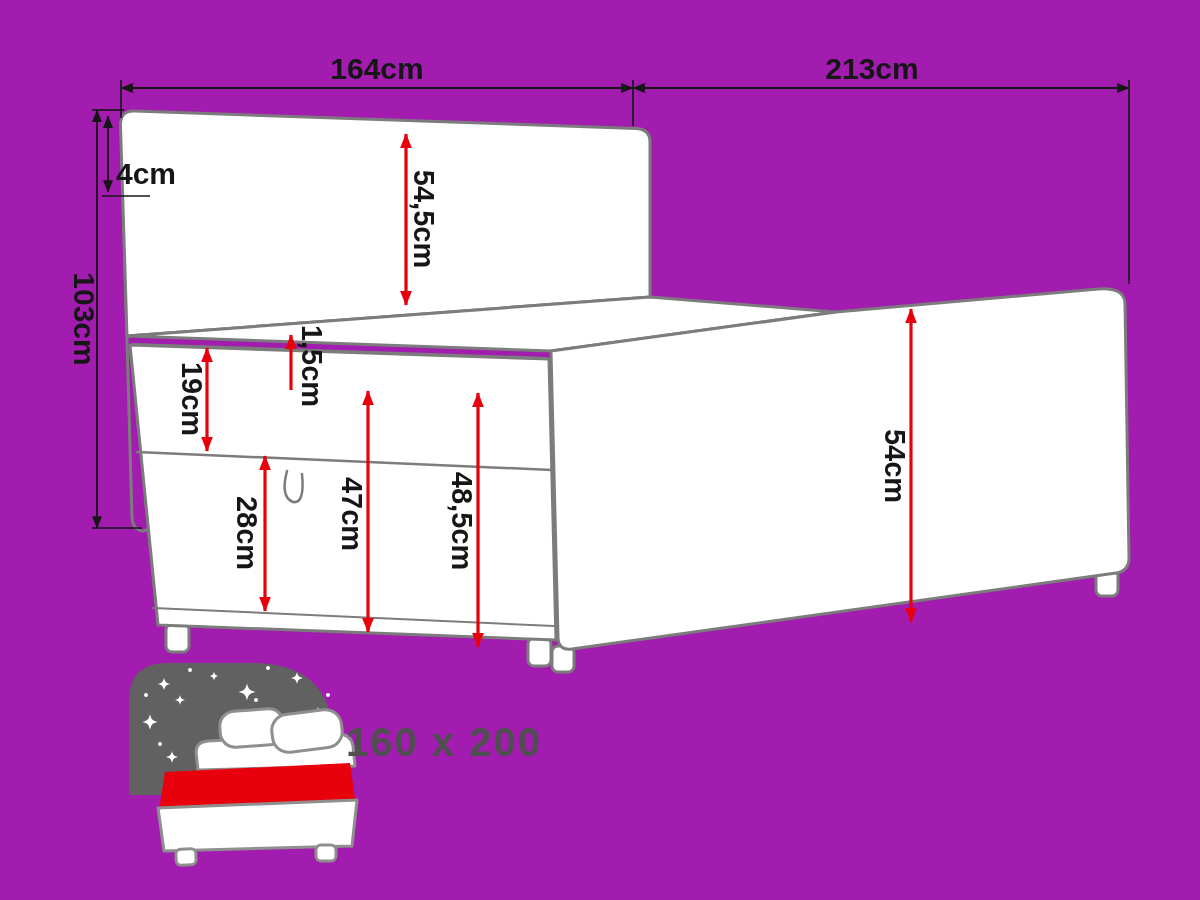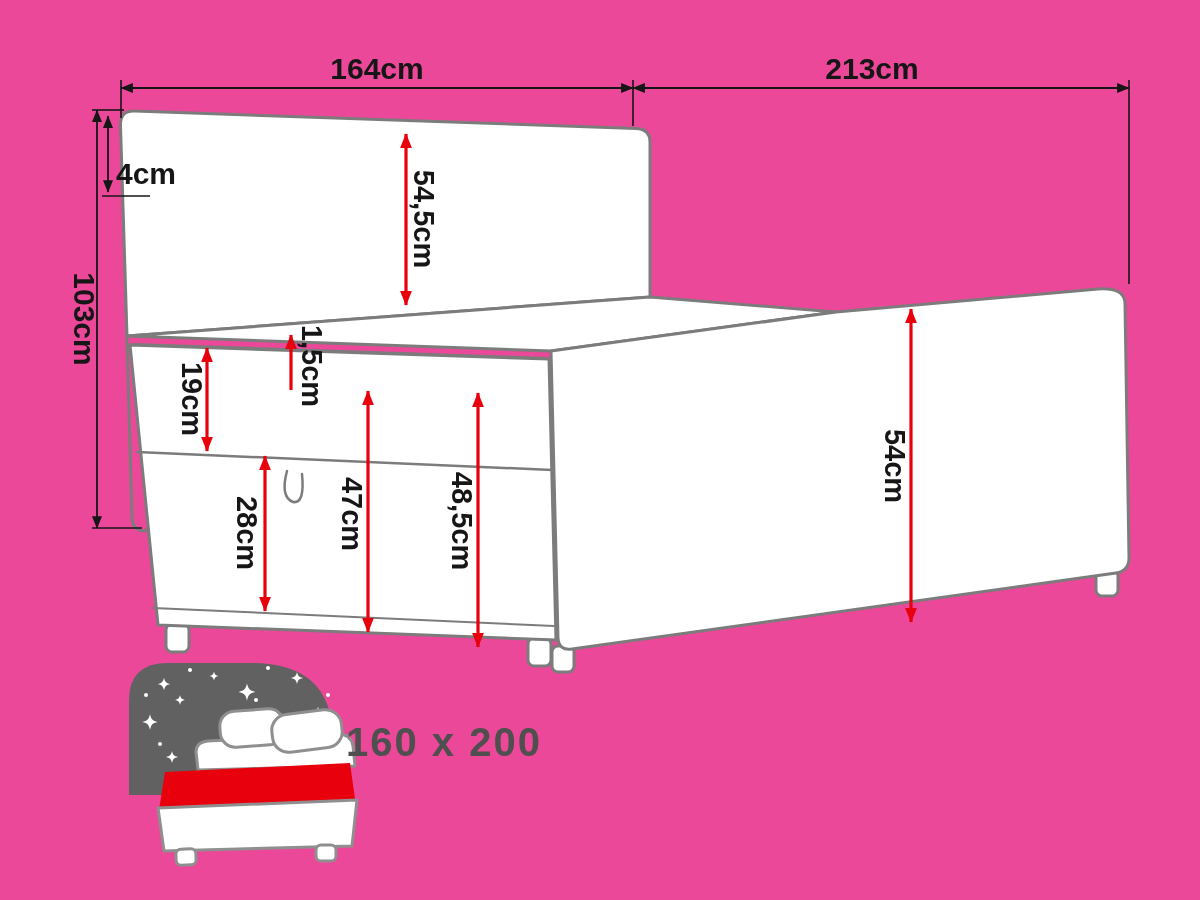--- a/index.html
+++ b/index.html
@@ -1,16 +1,16 @@
 <!DOCTYPE html>
 <html><head>
 <meta charset="utf-8">
 <style>
   html,body{margin:0;padding:0;background:#fff;}
-  .canvas{width:1200px;height:900px;background:#ec4899;position:relative;overflow:hidden;
+  .canvas{width:1200px;height:900px;background:#a21caf;position:relative;overflow:hidden;
           font-family:"Liberation Sans", sans-serif;}
   svg{display:block;}
   svg text{font-family:"Liberation Sans", sans-serif;font-weight:bold;}
   .dimtxt{font-size:30px;fill:#161616;}
   .vtxt{dominant-baseline:central;}
   .rlabel{font-size:29px;fill:#161616;dominant-baseline:central;}
   .sizetxt{font-size:40px;fill:#4f4f4f;letter-spacing:2px;}
   .bedshape{stroke:#7c7c7c;stroke-width:3;fill:#ffffff;stroke-linejoin:round;stroke-linecap:round;}
   .bedline{stroke:#7c7c7c;fill:none;stroke-linecap:round;}
   .ext{stroke:#161616;stroke-width:1.6;fill:none;}

